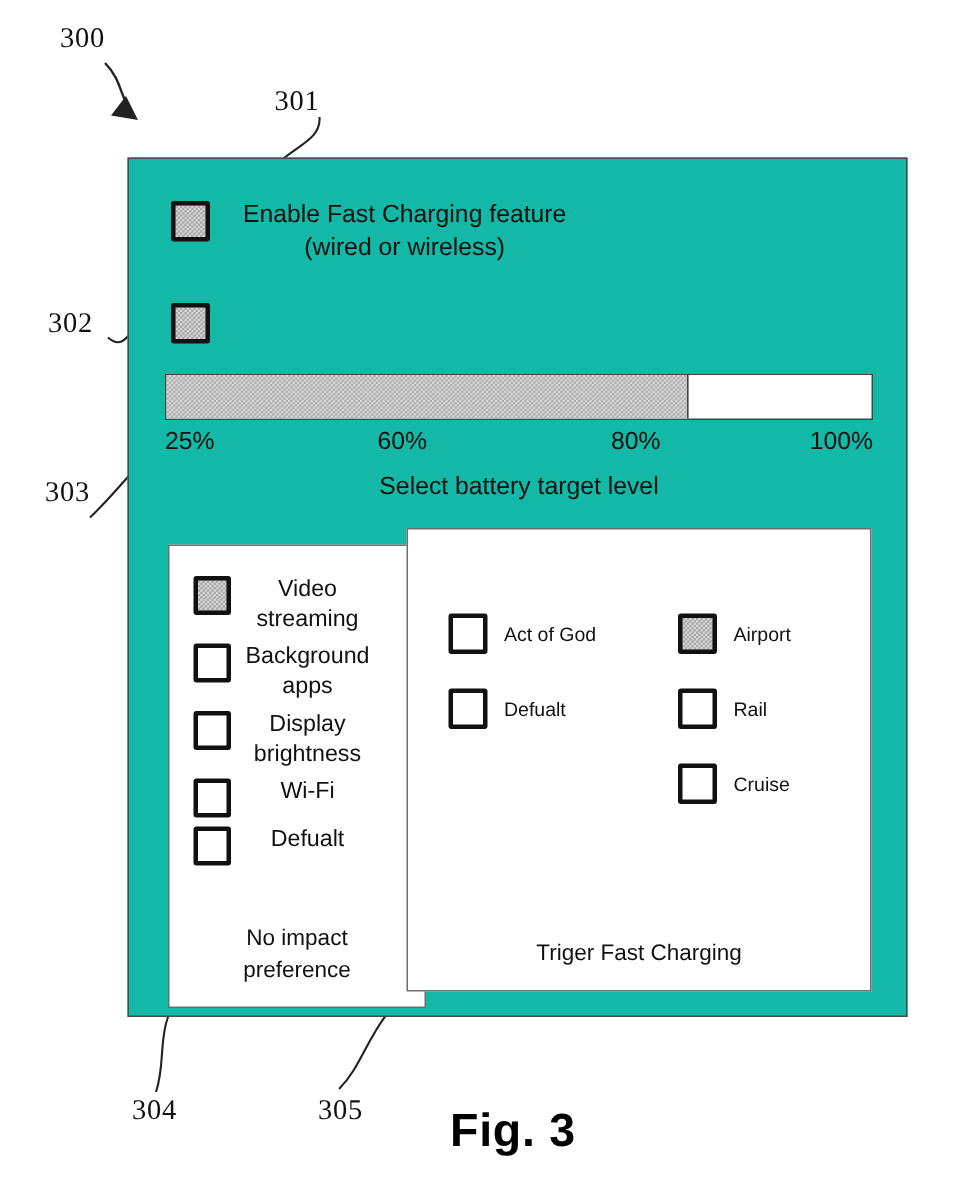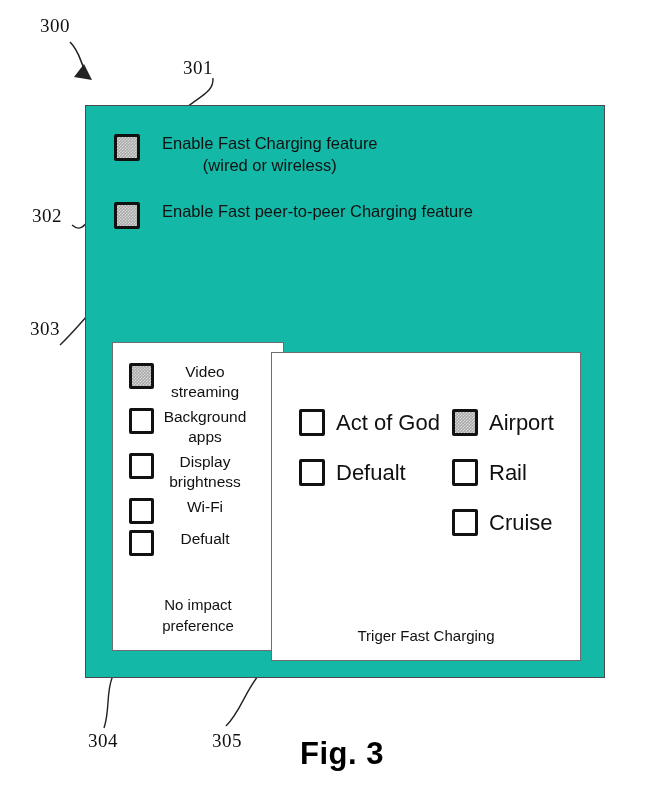--- a/index.html
+++ b/index.html
@@ -150,21 +150,21 @@
 
   
   .panel {
     position: absolute;
     border: 1.4px solid #6e6e6e;
     background: #ffffff;
     box-sizing: border-box;
   }
   #panel-no-impact {
     left: 26px;
-    top: 236px;
+    top: 257px;
     width: 172px;
     height: 309px;
   }
   #panel-trigger {
     left: 185px;
     top: 246px;
     width: 310px;
     height: 309px;
   }
   .panel-caption {
@@ -213,21 +213,21 @@
     align-items: center;
   }
   .opt-row-abs .cb {
     width: 26px;
     height: 27px;
   }
   .opt-row-abs .opt-label {
     margin-left: 11px;
     text-align: left;
     white-space: nowrap;
-    font-size: 22px;
+    font-size: 13px;
   }
 
   #trig-0 { left: 27px;  top: 56px; }
   #trig-1 { left: 27px;  top: 106px; }
   #trig-2 { left: 180px; top: 56px; }
   #trig-3 { left: 180px; top: 106px; }
   #trig-4 { left: 180px; top: 156px; }
 
   
   .fig-caption {
@@ -272,23 +272,34 @@
   <div class="outer-frame">
 
     <div class="feature-row" id="feature-row-1">
       <span class="cb checked" id="cb-feature-0"></span>
       <span class="feature-label">Enable Fast Charging feature
 (wired or wireless)</span>
     </div>
 
     <div class="feature-row" id="feature-row-2">
       <span class="cb checked" id="cb-feature-1"></span>
-      <span class="feature-label left-align">Enable Fast peer-to-peer Charging feature</span>
-    </div>
-
+    </div>
+
+    <div class="bar-wrap">
+      <div class="bar-track">
+        <div class="bar-fill" id="battery-fill" style="width: 74%;"></div>
+      </div>
+      <div class="bar-ticks" id="battery-ticks">
+          <div class="bar-tick" style="left: 0px;">25%</div>
+          <div class="bar-tick" style="left: 33.5%; transform: translateX(-50%);">60%</div>
+          <div class="bar-tick" style="left: 66.5%; transform: translateX(-50%);">80%</div>
+          <div class="bar-tick" style="right: 0px;">100%</div>
+        </div>
+      <div class="bar-caption">Select battery target level</div>
+    </div>
 
     <div class="panel" id="panel-no-impact">
       <div class="opt-list" id="no-impact-list">
           <div class="opt-row">
             <span class="cb checked"></span>
             <span class="opt-label">Video
 streaming</span>
           </div>
           <div class="opt-row">
             <span class="cb"></span>

